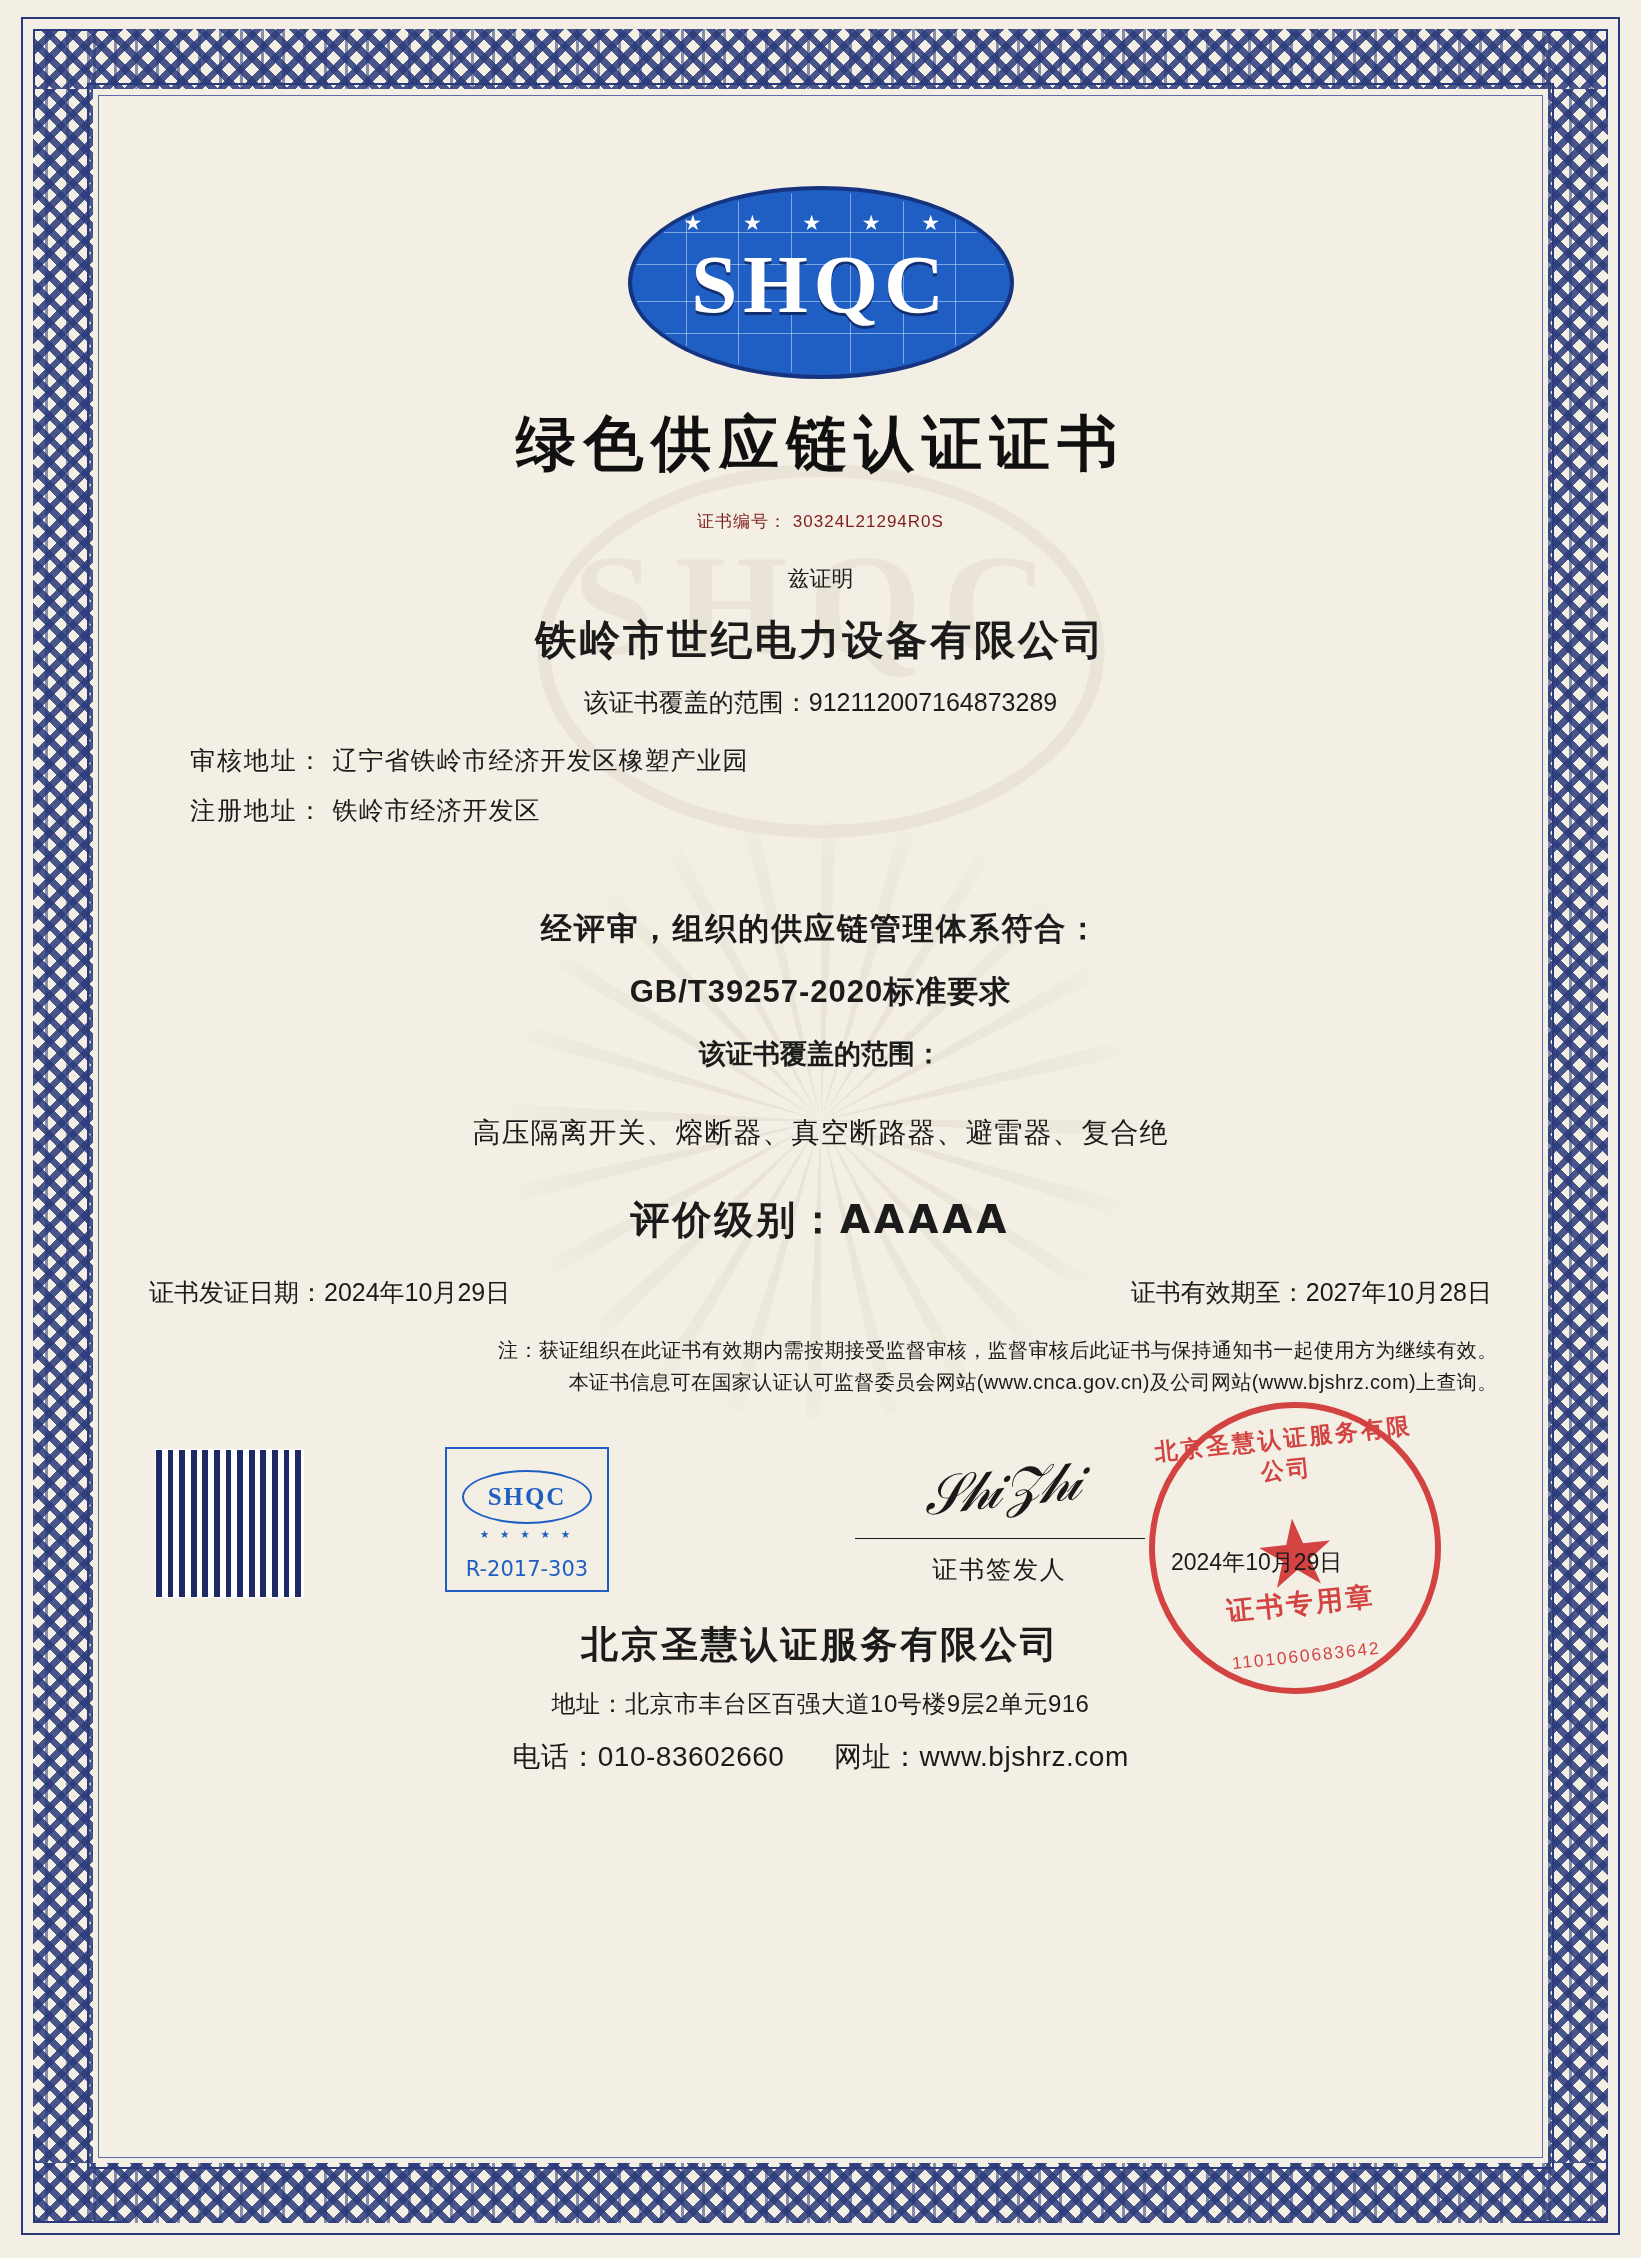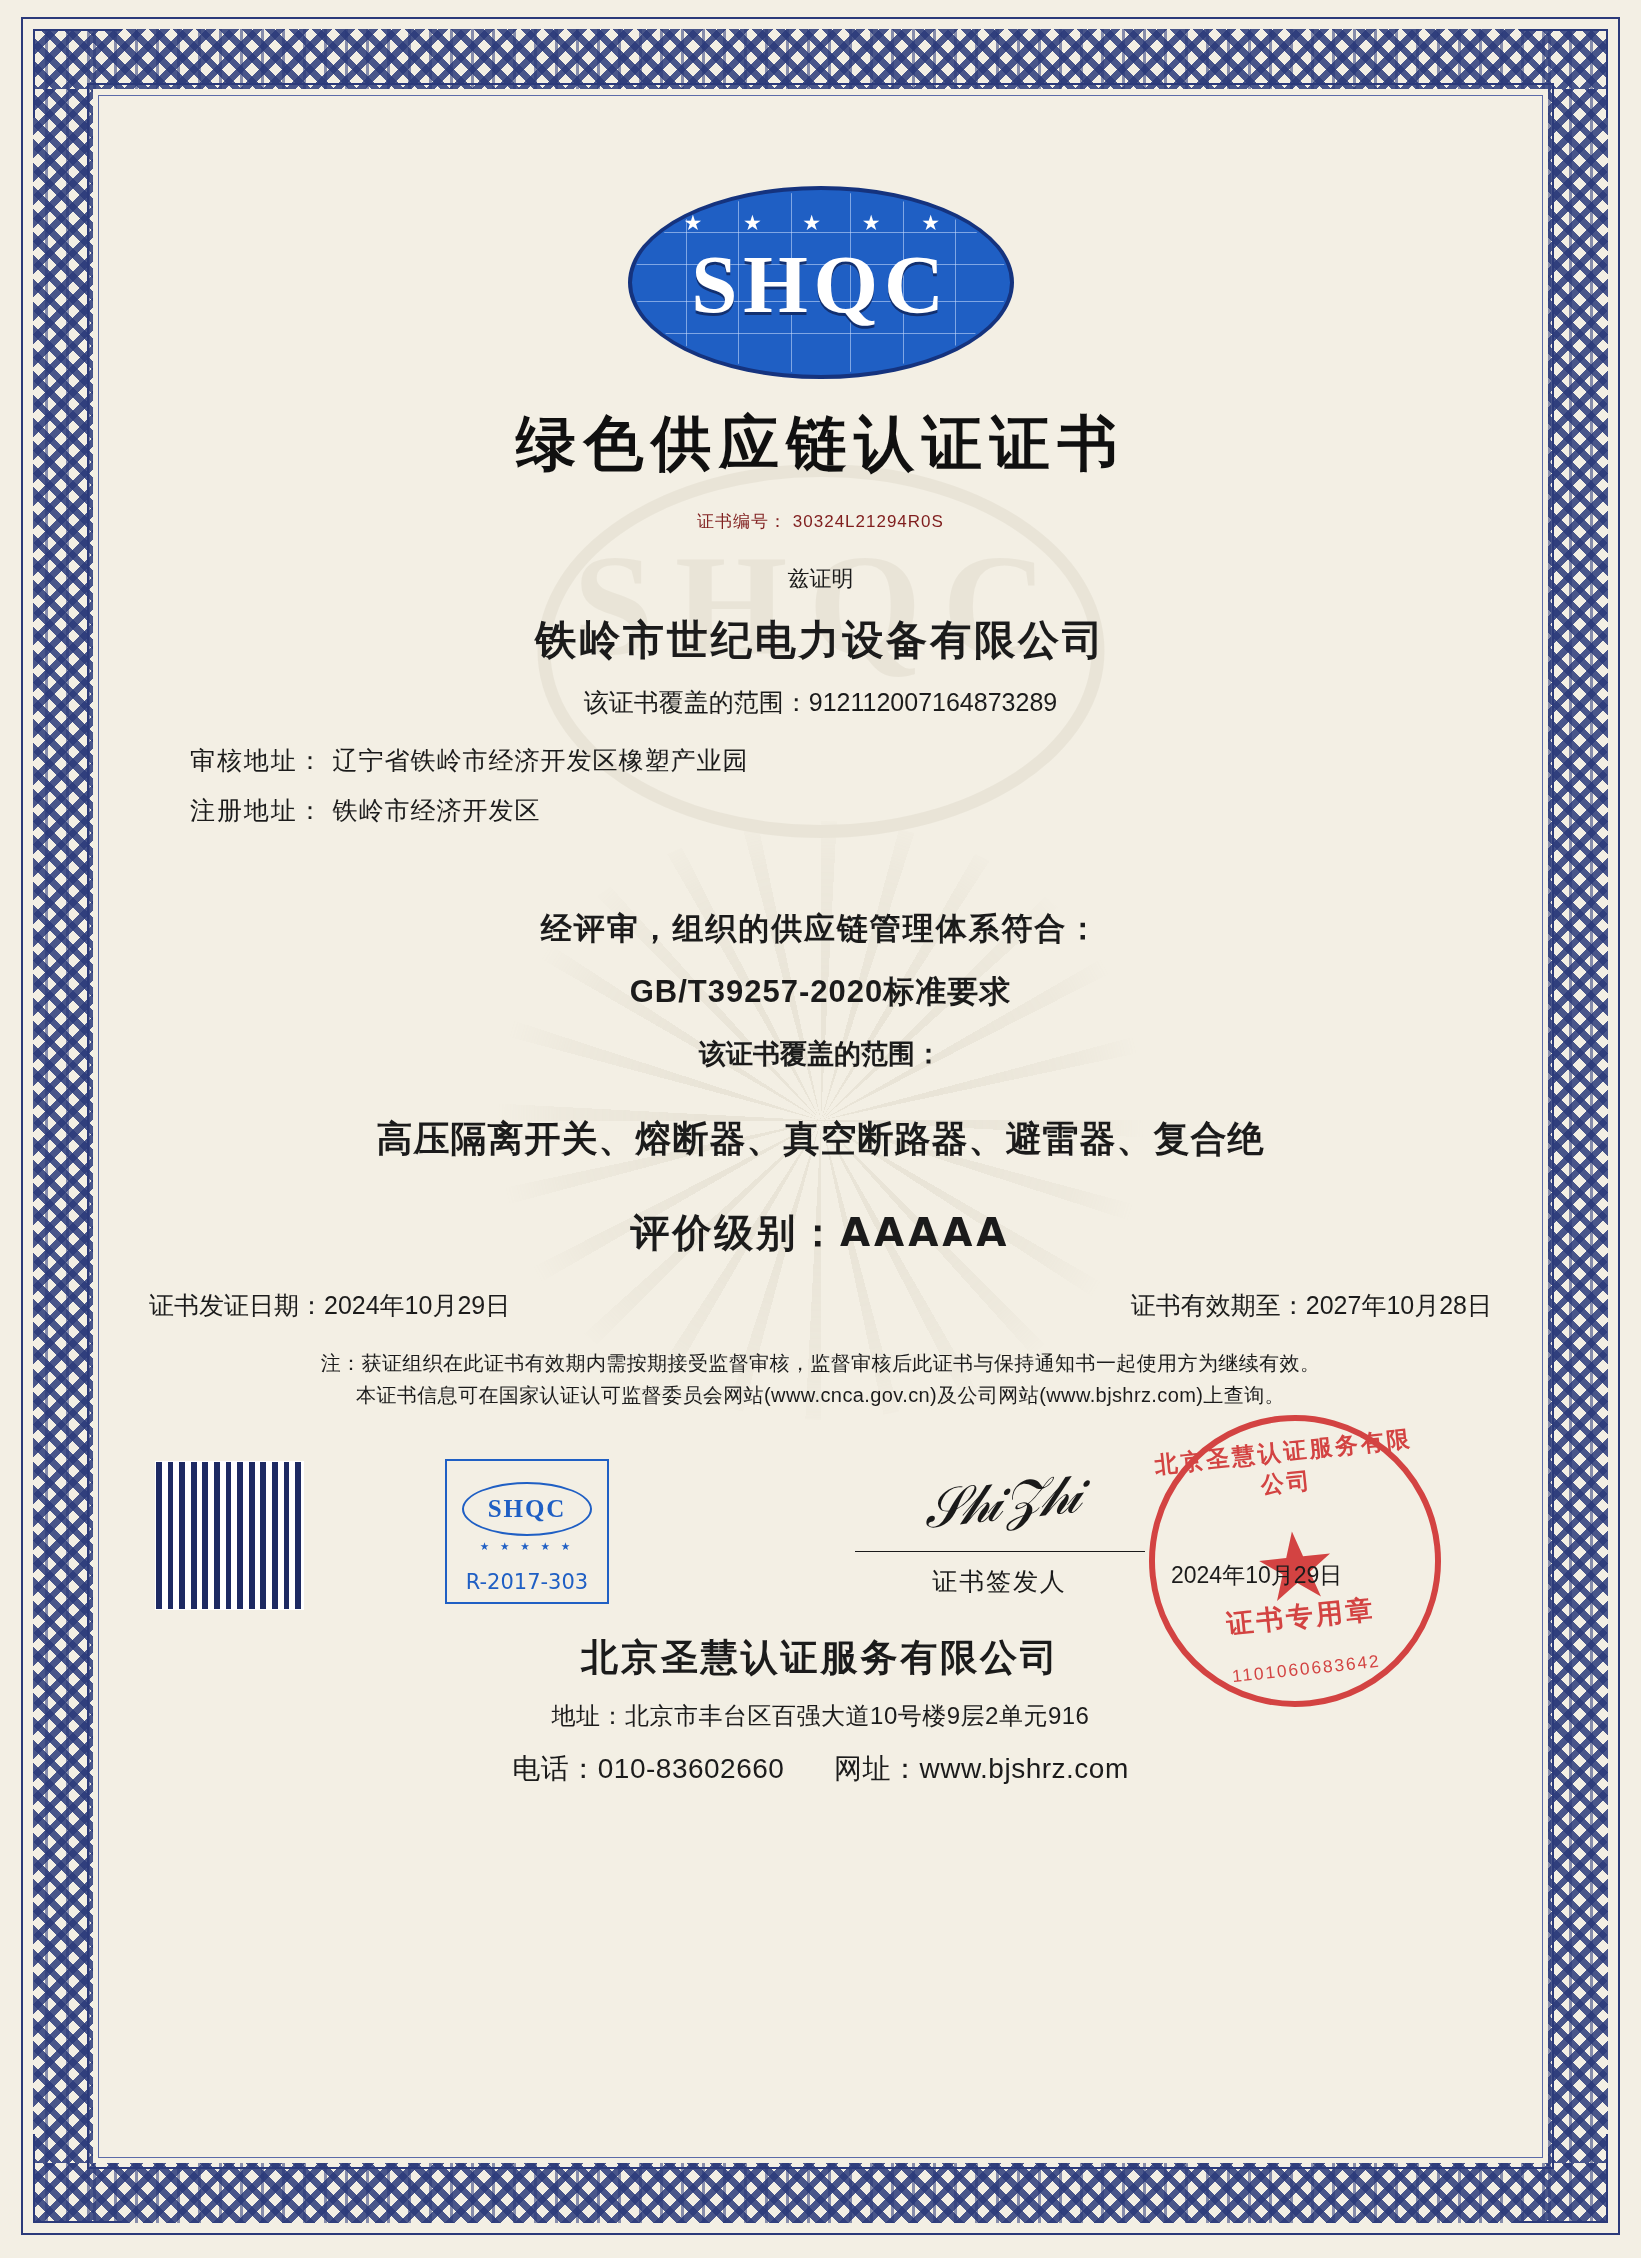--- a/index.html
+++ b/index.html
@@ -238,23 +238,23 @@
     font-weight: bold;
     letter-spacing: 1px;
   }
   .scope-label {
     margin-top: 23px;
     font-size: 27px;
     font-weight: bold;
   }
   .scope-text {
     margin-top: 39px;
-    font-size: 36px;
+    font-size: 28px;
     line-height: 1.55;
-    font-weight: bold;
+    font-weight: normal;
     letter-spacing: 1px;
     padding: 0 39px;
   }
   .grade {
     margin-top: 39px;
     font-size: 39px;
     font-weight: bold;
     letter-spacing: 2.9px;
   }
   .grade .grade-value {
@@ -265,21 +265,21 @@
   .dates {
     margin-top: 29px;
     display: flex;
     justify-content: space-between;
     padding: 0 23px;
     font-size: 25px;
   }
 
   .notes {
     margin-top: 25px;
-    text-align: center;
+    text-align: right;
     font-size: 20px;
     line-height: 1.6;
     padding: 0 17.4px;
     letter-spacing: 0.4px;
   }
 
   
   .marks {
     margin-top: 33px;
     position: relative;

